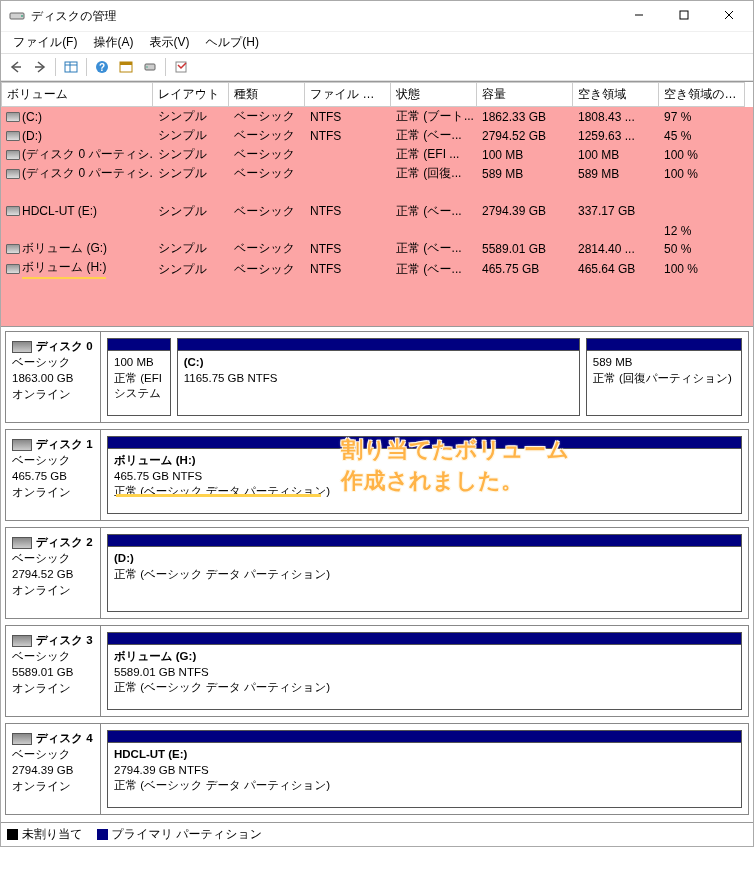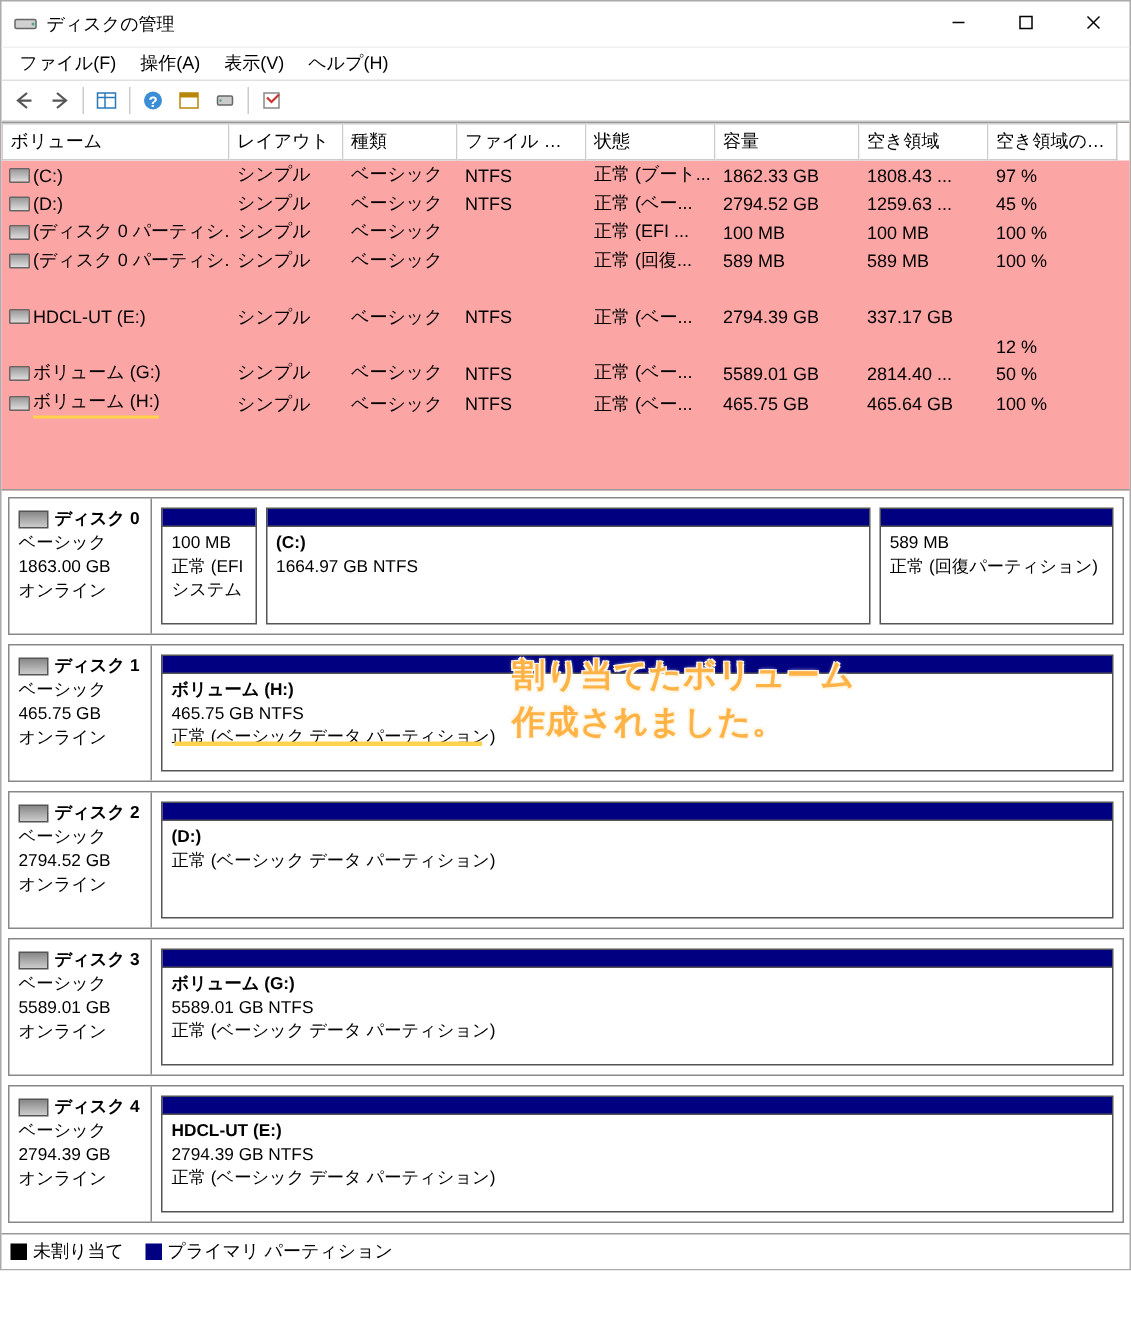--- a/index.html
+++ b/index.html
@@ -256,21 +256,21 @@
               <div class="pbar"></div>
               <div class="pbody">
                 <div>100 MB</div>
                 <div>正常 (EFI システム</div>
               </div>
             </div>
             <div class="partition" style="flex: 65 1 0%;">
               <div class="pbar"></div>
               <div class="pbody">
                 <b>(C:)</b>
-                <div>1664.97 GB NTFS</div>
+                <div>1165.75 GB NTFS</div>
               </div>
             </div>
             <div class="partition" style="flex: 25 1 0%;">
               <div class="pbar"></div>
               <div class="pbody">
                 <div>589 MB</div>
                 <div>正常 (回復パーティション)</div>
               </div>
             </div>
           </div>

